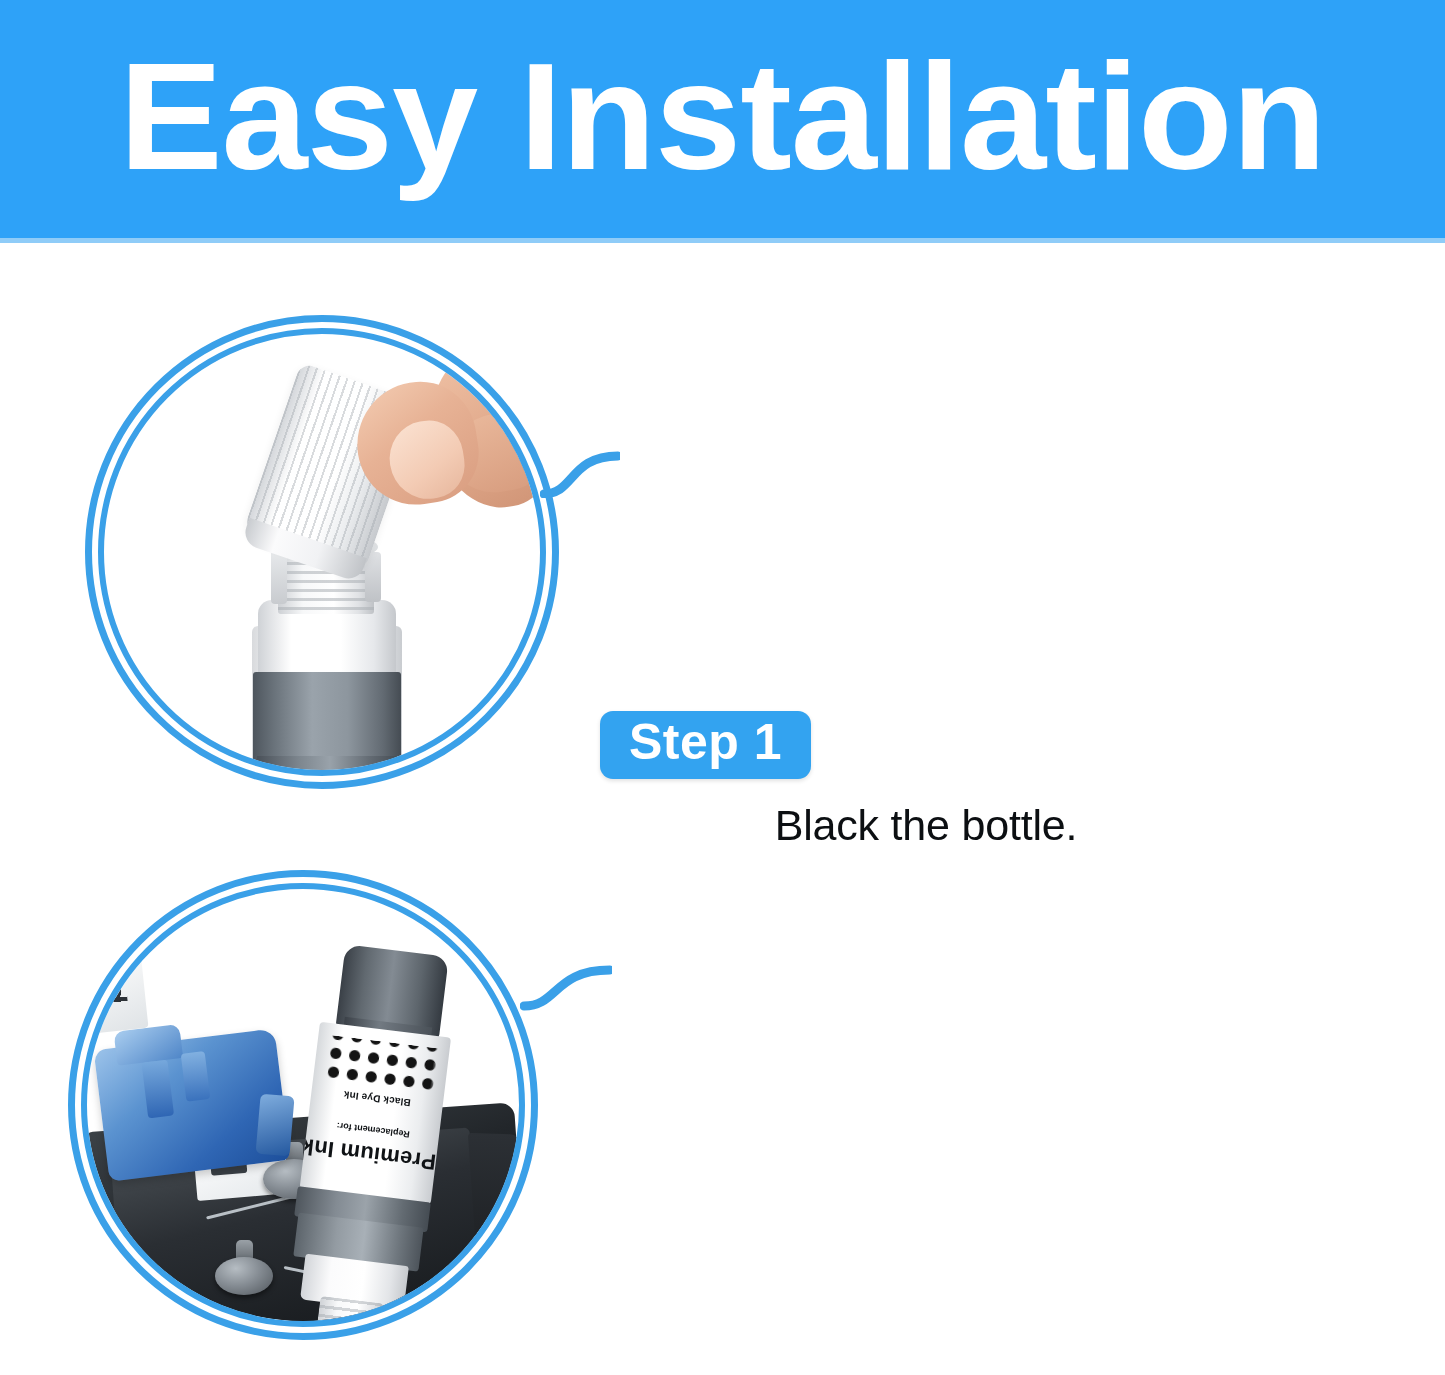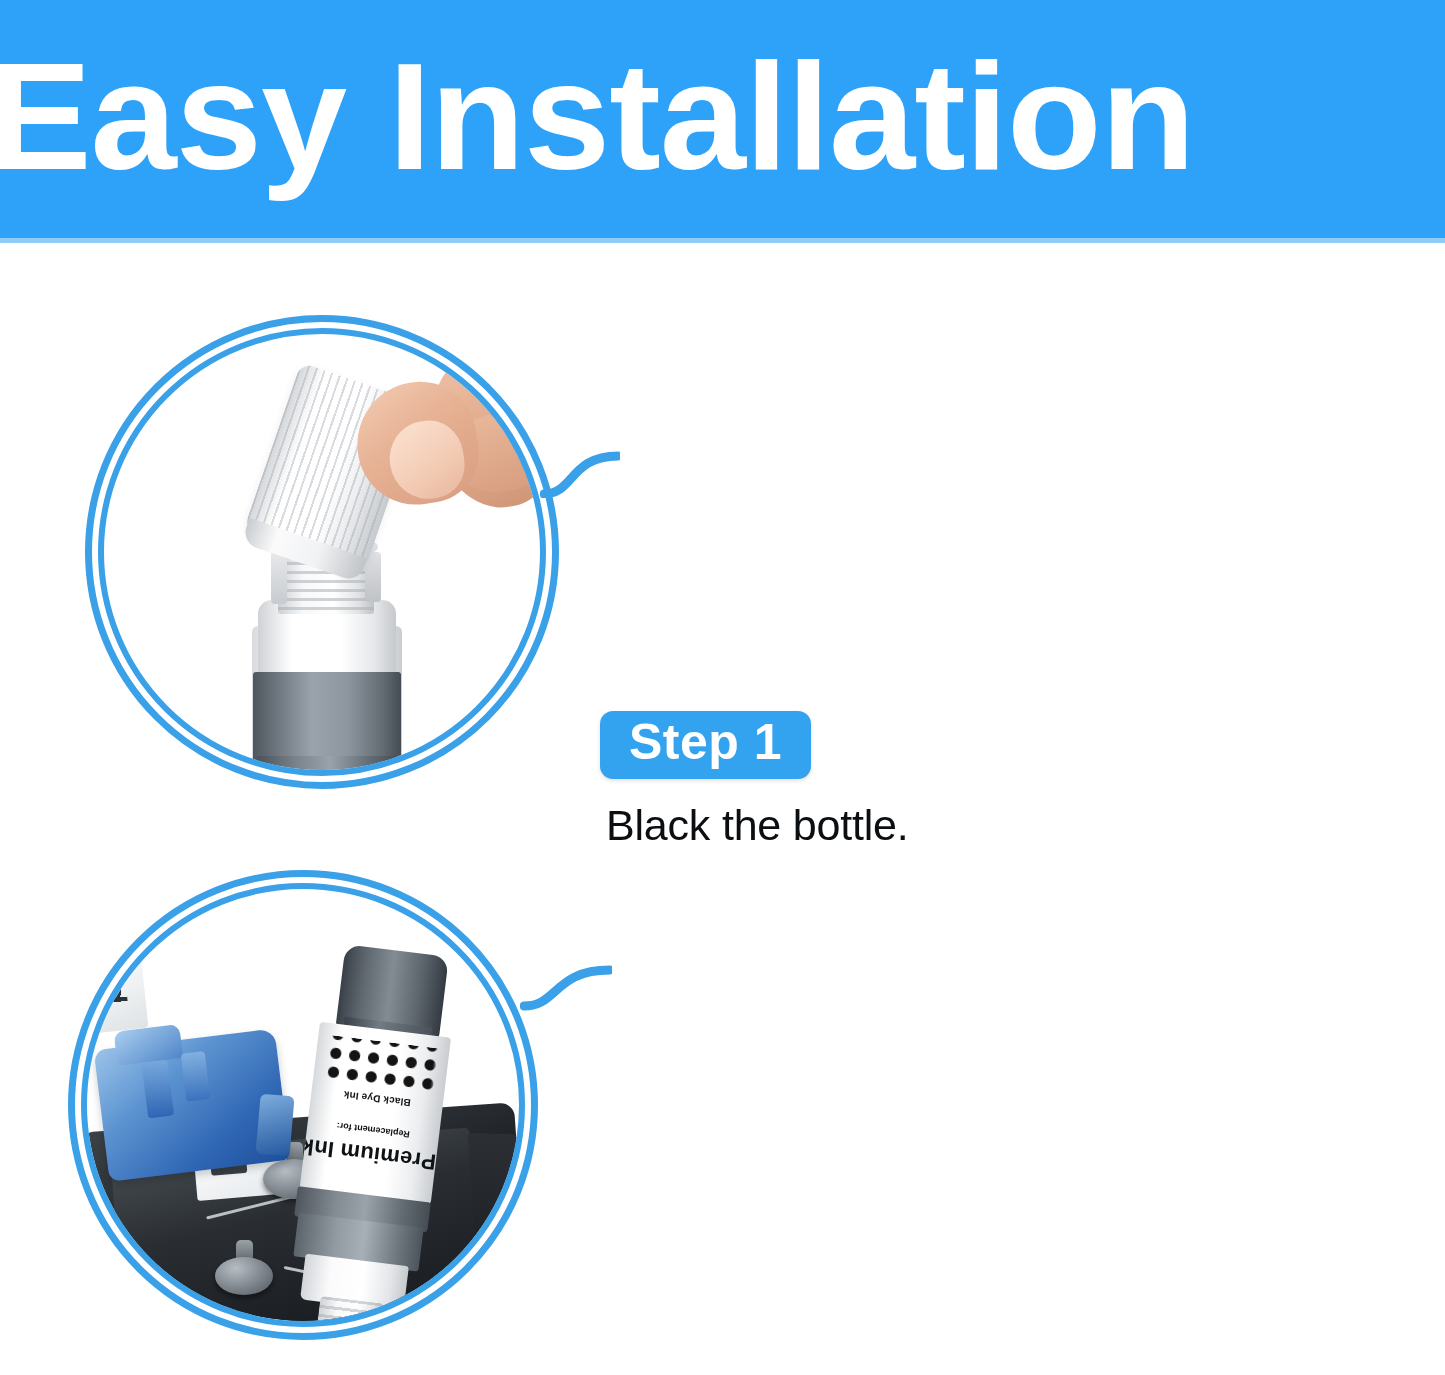--- a/index.html
+++ b/index.html
@@ -5,37 +5,37 @@
   * { margin:0; padding:0; box-sizing:border-box; }
   html,body { background:#fff; }
   body {
     width:1445px; height:1375px; position:relative; overflow:hidden;
     font-family:"Liberation Sans", sans-serif; background:#ffffff;
   }
 
   
   .banner{
     position:absolute; left:0; top:0; width:1445px; height:243px;
-    background:#2EA2F8; display:flex; align-items:center; 
+    background:#2EA2F8; display:flex; align-items:center; justify-content:center;
     overflow:hidden;
   }
   .banner::after{
     content:""; position:absolute; left:0; bottom:0; width:100%; height:5px;
     background:#8FCCF8;
   }
   .banner-title{
     color:#ffffff; font-weight:700; font-size:152px; line-height:1;
     letter-spacing:-1px; white-space:nowrap;
     transform:scaleX(1.02); transform-origin:center;
     padding-bottom:12px;
   }
 
   
   .step-block{ position:absolute; }
-  #step1-block{ left:0; top:243px; width:1445px; height:566px; }
+  #step1-block{ left:0; top:243px; width:1445px; height:566px;text-align:center; }
   #step2-block{ left:0; top:820px; width:1445px; height:555px; }
 
   
   .circle-wrap{ position:absolute; }
   #circle1{ left:85px; top:72px; width:474px; height:474px; }
   #circle2{ left:68px; top:50px; width:470px; height:470px; }
 
   .ring-outer{
     position:absolute; inset:0; border-radius:50%;
     border:7px solid #3AA0E8;

